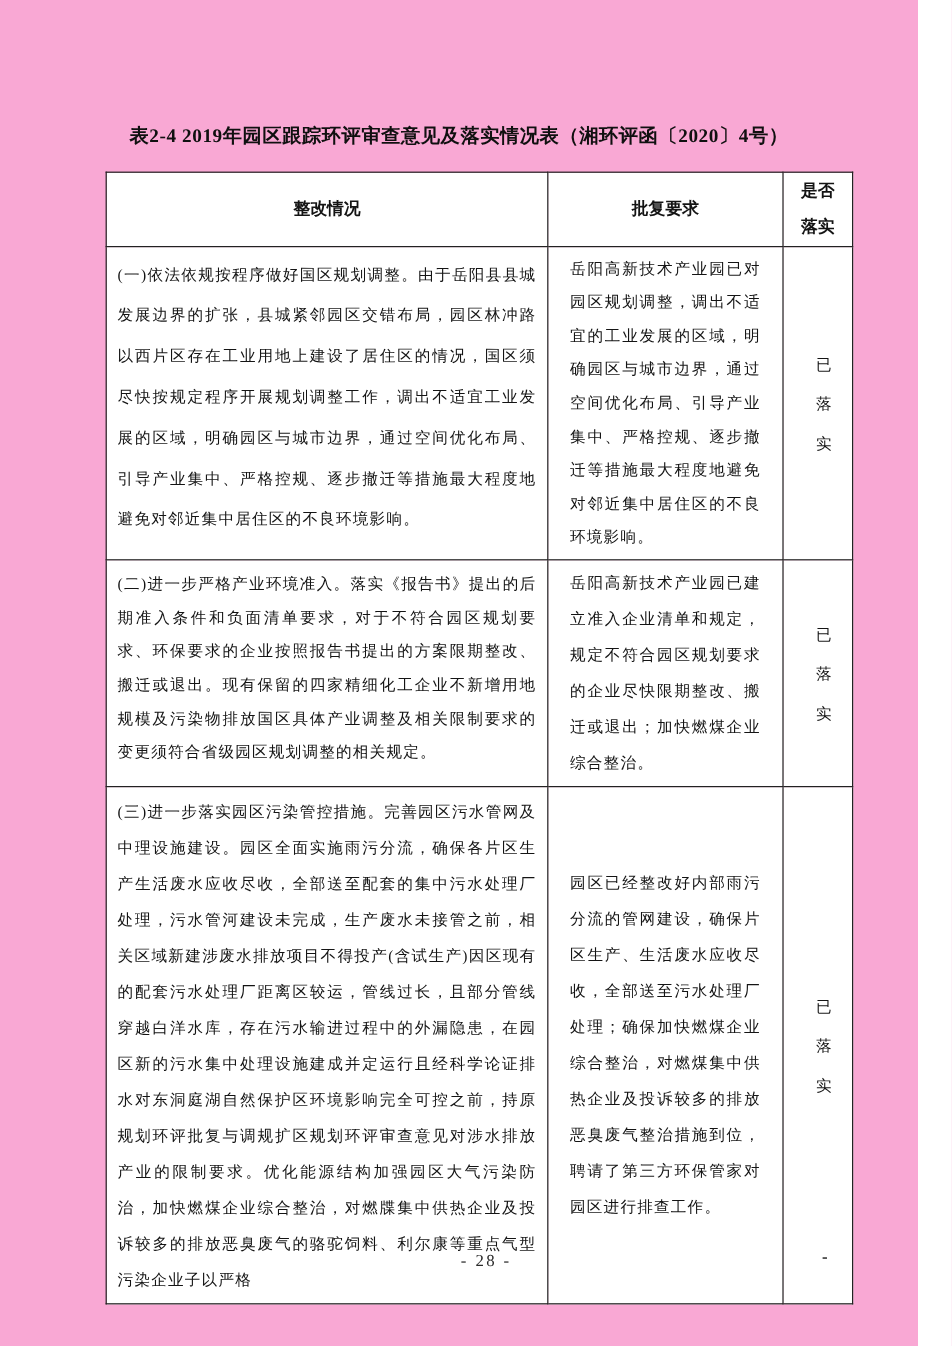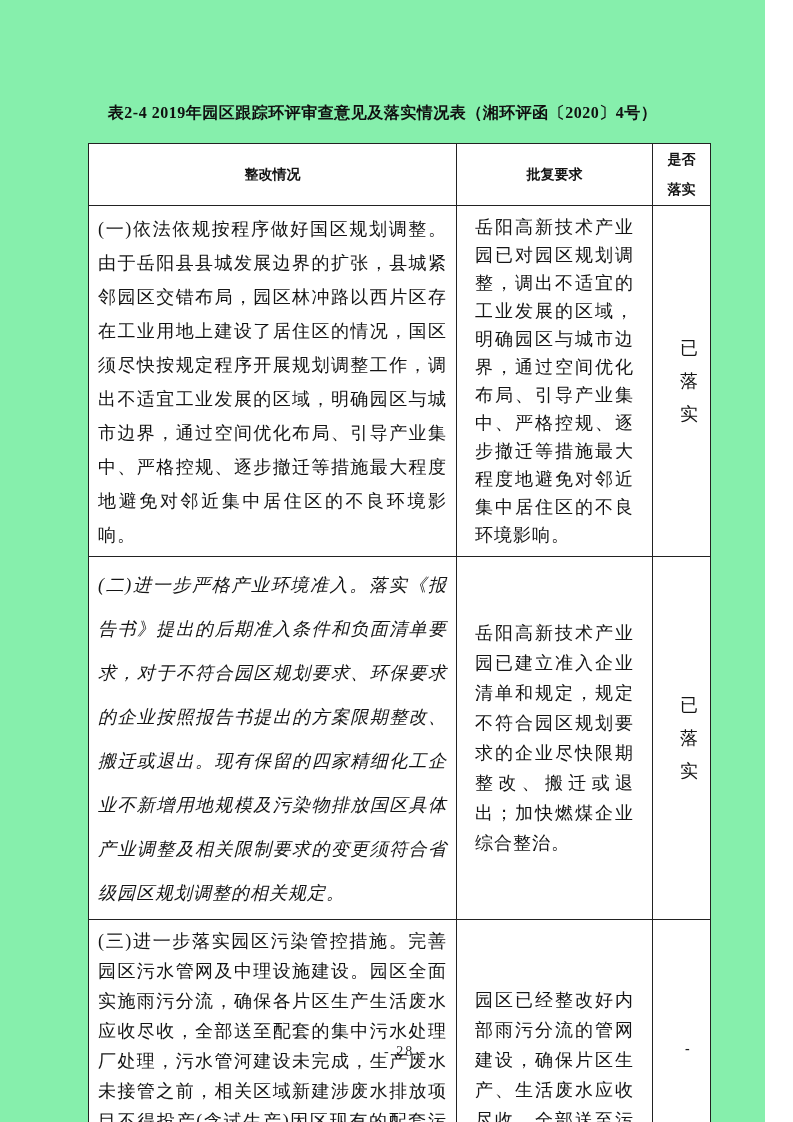--- a/index.html
+++ b/index.html
@@ -1,19 +1,19 @@
 <!DOCTYPE html>
 <html><head>
 <meta charset="utf-8">
 <style>
   html,body{margin:0;padding:0;background:#ffffff;}
   .page{
     position:relative;
     width:765px;height:1122px;
-    background:#86efac;
+    background:#f9a8d4;
     font-family:"Liberation Serif","DejaVu Serif",serif;
     color:#141414;
     overflow:hidden;
   }
   .doc-title{
     position:absolute;
     top:103px;left:0;right:0;
     text-align:center;
     font-size:16px;
     font-weight:bold;
@@ -26,21 +26,21 @@
     width:622px;
     border-collapse:collapse;
     table-layout:fixed;
   }
   table.review col.c1{width:368px;}
   table.review col.c2{width:196px;}
   table.review col.c3{width:58px;}
   table.review th, table.review td{
     border:1.5px solid #222222;
     background:#ffffff;
-    font-size:18px;
+    font-size:13px;
     color:#141414;
     box-sizing:border-box;
   }
   table.review thead tr{height:62px;}
   table.review th{
     font-weight:bold;
     font-size:14px;
     vertical-align:middle;
     line-height:30px;
     padding:0 11px;
@@ -61,21 +61,21 @@
     line-height:30px;
   }
   td.status{
     vertical-align:middle;
     text-align:right;
     word-break:break-all;
     line-height:33px;
     padding:0 27px;
   }
   tr.r1{height:238px;} tr.r1 td.req{line-height:34px;} tr.r1 td.rect{line-height:28px;}
-  tr.r2{height:188px;} tr.r2 td.req{line-height:44px;font-style:italic;}
+  tr.r2{height:188px;} tr.r2 td.req{line-height:28px;}
   tr.r3{height:389px;font-family:Liberation Serif, serif;} tr.r3 td.req{line-height:30px;}
   .footer{
     position:absolute;
     top:1044px;left:384px;
     font-size:14px;
     letter-spacing:2px;
     color:#2a2a2a;
   }
   .stray{
     position:absolute;

